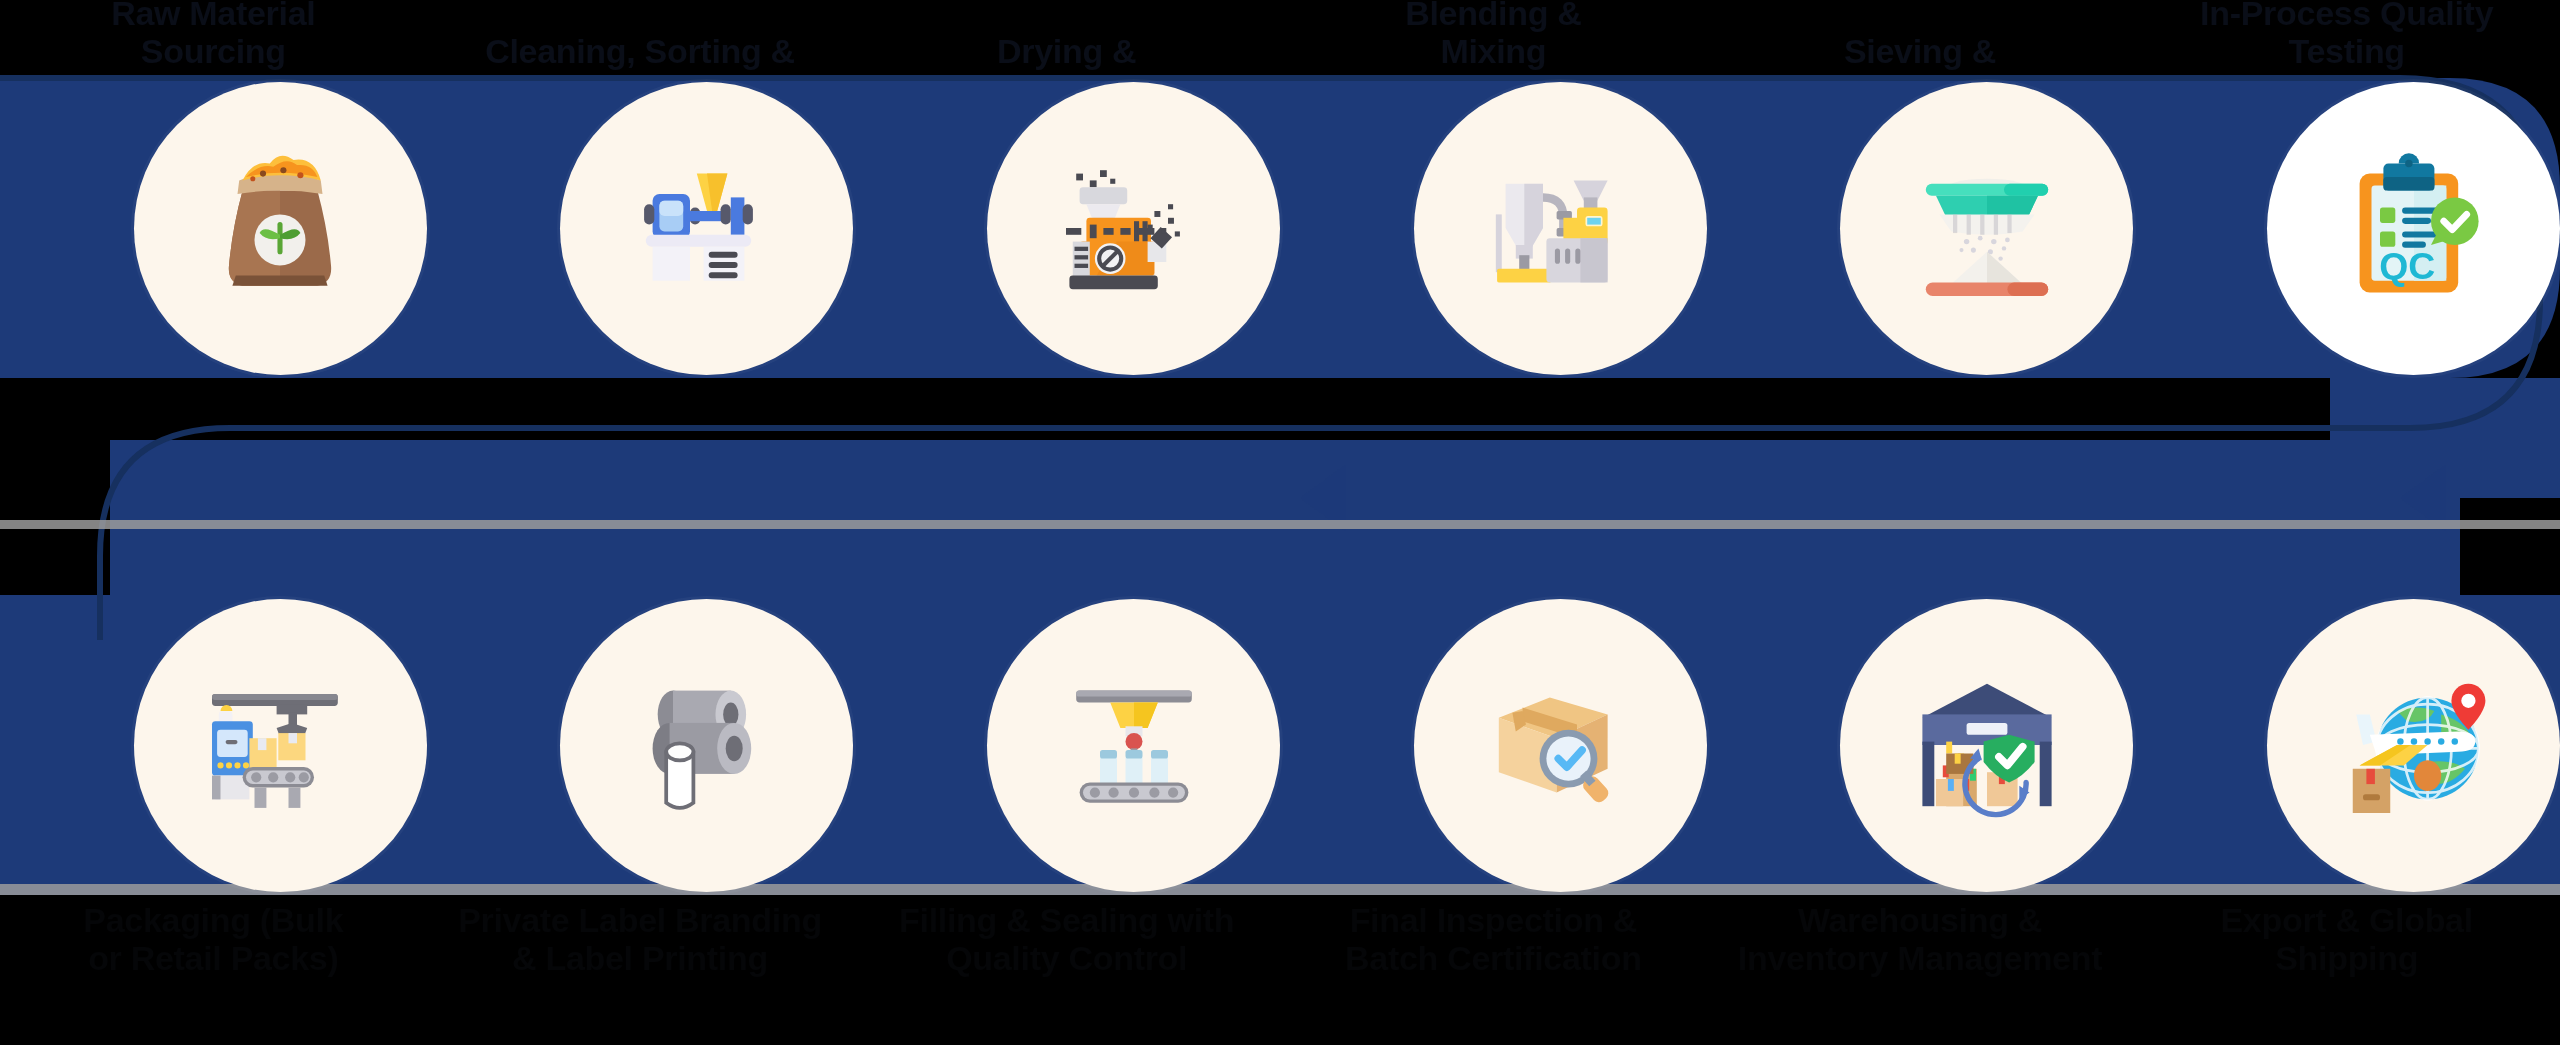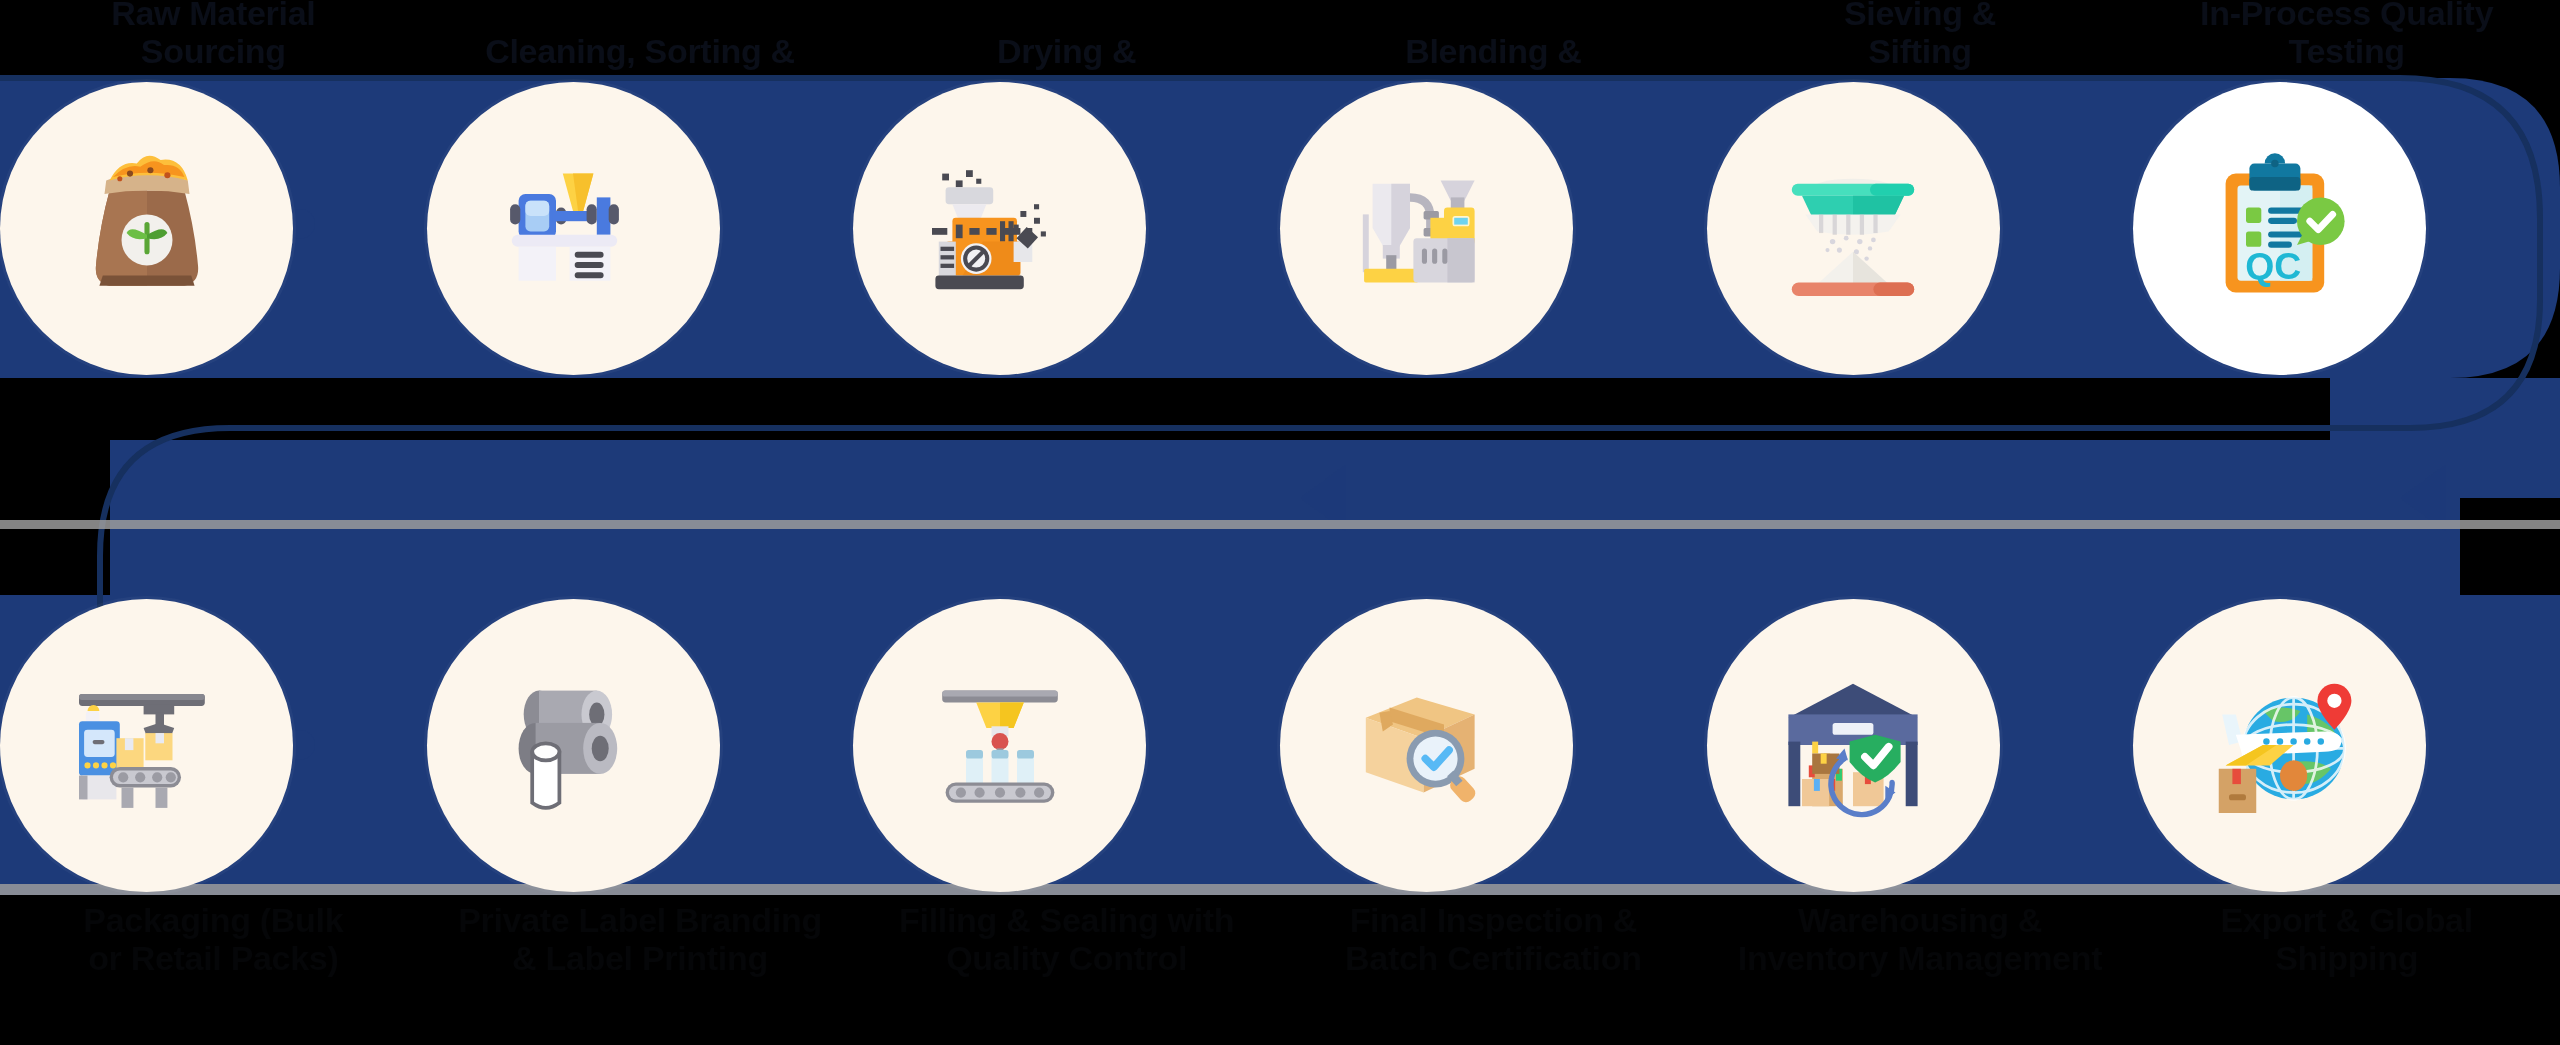--- a/index.html
+++ b/index.html
@@ -21,21 +21,21 @@
   
   .row { position: absolute; left: 0; width: 2560px; display: flex; }
   .row-top    { top: 78px;  height: 300px; }
   .row-bottom { top: 595px; height: 300px; }
 
   .node {
     position: relative;
     flex: 1 1 0;
     display: flex;
     align-items: center;
-    justify-content: flex-start;
+    justify-content: flex-end;
   }
 
   .badge {
     position: relative;
     width: 293px; height: 293px;
     border-radius: 50%;
     background: #fdf6ec;
     display: flex;
     align-items: center;
     justify-content: center;
@@ -201,20 +201,21 @@
           <rect x="74" y="52" width="3" height="3" fill="#4a4a52"></rect>
           <rect x="58" y="48" width="3" height="3" fill="#4a4a52"></rect>
           <rect x="70" y="36" width="3" height="3" fill="#4a4a52"></rect>
         </svg>
       </div>
     </div>
 
     <div class="node">
       <div class="label label-top">
         <span>Blending &amp;</span>
+        <span class="sub">Mixing</span>
       </div>
       <div class="badge">
         <svg viewBox="0 0 100 100">
           <rect x="18" y="24" width="22" height="26" fill="#ebe9ee"></rect>
           <rect x="29" y="24" width="11" height="26" fill="#d6d3dc"></rect>
           <path d="M18 50 L40 50 L33 62 L25 62 Z" fill="#ebe9ee"></path>
           <path d="M29 50 L40 50 L33 62 L29 62 Z" fill="#d6d3dc"></path>
           <rect x="24" y="60" width="10" height="8" fill="#d6d3dc"></rect>
           <rect x="26" y="66" width="6" height="10" fill="#9b9aa3"></rect>
           <path d="M14 42 L14 76" stroke="#d6d3dc" stroke-width="3.5"></path>
@@ -233,21 +234,20 @@
           <rect x="47" y="62" width="3" height="9" rx="1.5" fill="#9b9aa3"></rect>
           <rect x="53" y="62" width="3" height="9" rx="1.5" fill="#9b9aa3"></rect>
           <rect x="59" y="62" width="3" height="9" rx="1.5" fill="#9b9aa3"></rect>
         </svg>
       </div>
     </div>
 
     <div class="node">
       <div class="label label-top">
         <span>Sieving &amp;</span>
-        <span class="sub">Sifting</span>
       </div>
       <div class="badge">
         <svg viewBox="0 0 100 100">
           <ellipse cx="50" cy="28" rx="26" ry="7" fill="#f1efe9"></ellipse>
           <rect x="14" y="24" width="72" height="7" rx="3.5" fill="#46dfbd"></rect>
           <rect x="60" y="24" width="26" height="7" rx="3.5" fill="#21cfae"></rect>
           <path d="M20 31 L80 31 L71 50 L29 50 Z" fill="#2ecfb0"></path>
           <path d="M50 31 L80 31 L71 50 L50 50 Z" fill="#1fc2a3"></path>
           <path d="M22 42 L78 42 L71 52 Q50 56 29 52 Z" fill="#f4f2ee"></path>
           <g fill="#b7b5bf" opacity="0.45">

